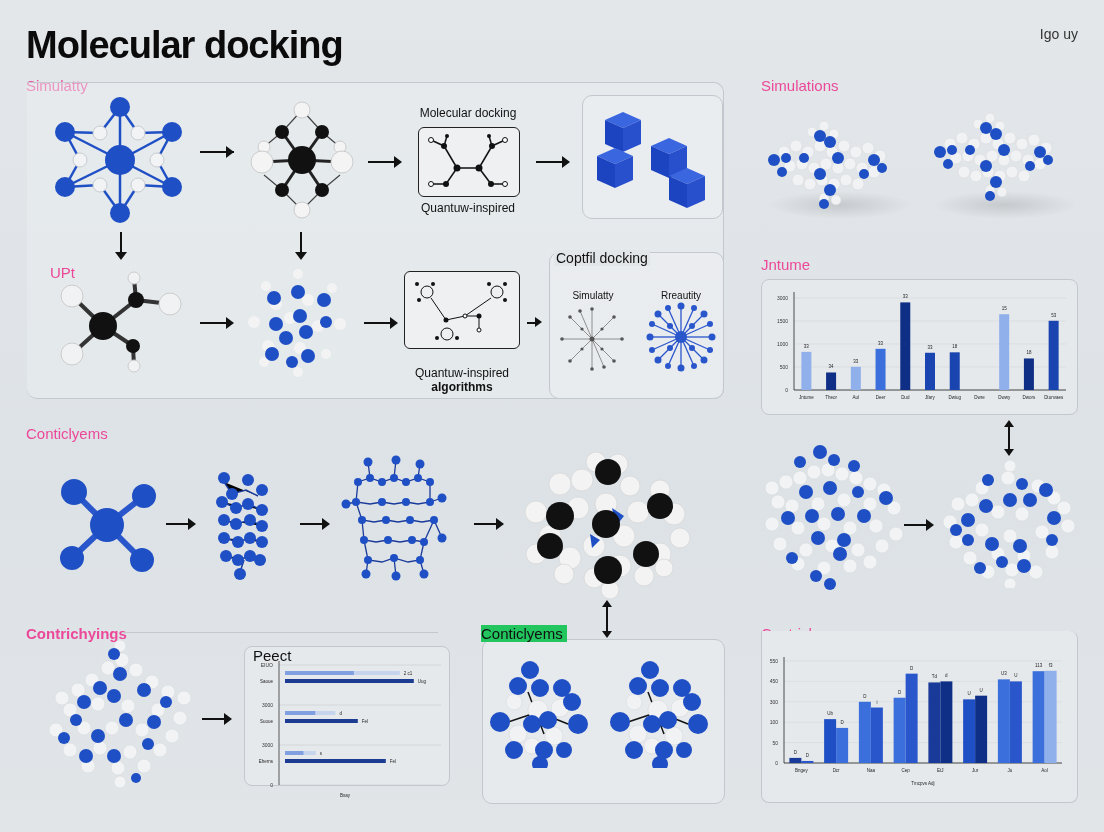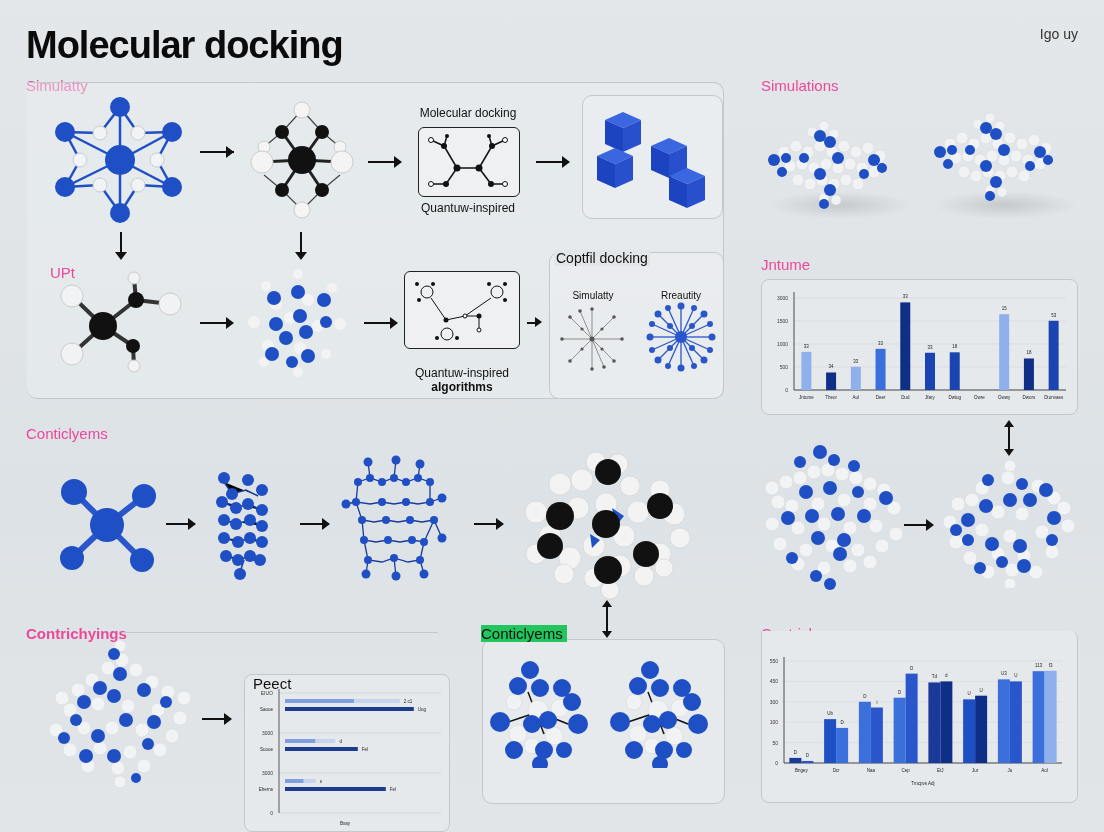--- a/index.html
+++ b/index.html
@@ -742,21 +742,21 @@
       <circle cx="16" cy="98" r="6"></circle>
       <circle cx="100" cy="104" r="6"></circle>
       <circle cx="38" cy="116" r="7"></circle>
       <circle cx="66" cy="116" r="7"></circle>
       <circle cx="88" cy="138" r="5"></circle>
     </g>
 </svg>
 <div class="abs" style="left:202px;top:718px;width:24px;height:2px;background:#111"></div>
 <div class="abs" style="left:224px;top:713px;border-left:8px solid #111;border-top:6px solid transparent;border-bottom:6px solid transparent"></div>
 
-<div class="abs chart-panel" style="left:244px;top:674px;width:206px;height:158px;">
+<div class="abs chart-panel" style="left:244px;top:646px;width:206px;height:140px;">
   <div class="abs" style="left:8px;top:0px;font-size:15px;">Peect</div>
   <svg id="chart2" width="206" height="158" viewBox="0 0 206 158">
       <line x1="34" y1="18" x2="196" y2="18" stroke="#c8cdd1" stroke-width="0.6"></line>
       <text x="28" y="20" font-size="5" text-anchor="end" fill="#333" font-family="Liberation Sans, sans-serif">EIUO</text>
       <line x1="34" y1="58" x2="196" y2="58" stroke="#c8cdd1" stroke-width="0.6"></line>
       <text x="28" y="60" font-size="5" text-anchor="end" fill="#333" font-family="Liberation Sans, sans-serif">3000</text>
       <line x1="34" y1="98" x2="196" y2="98" stroke="#c8cdd1" stroke-width="0.6"></line>
       <text x="28" y="100" font-size="5" text-anchor="end" fill="#333" font-family="Liberation Sans, sans-serif">3000</text>
       <line x1="34" y1="138" x2="196" y2="138" stroke="#c8cdd1" stroke-width="0.6"></line>
       <text x="28" y="140" font-size="5" text-anchor="end" fill="#333" font-family="Liberation Sans, sans-serif">0</text>

